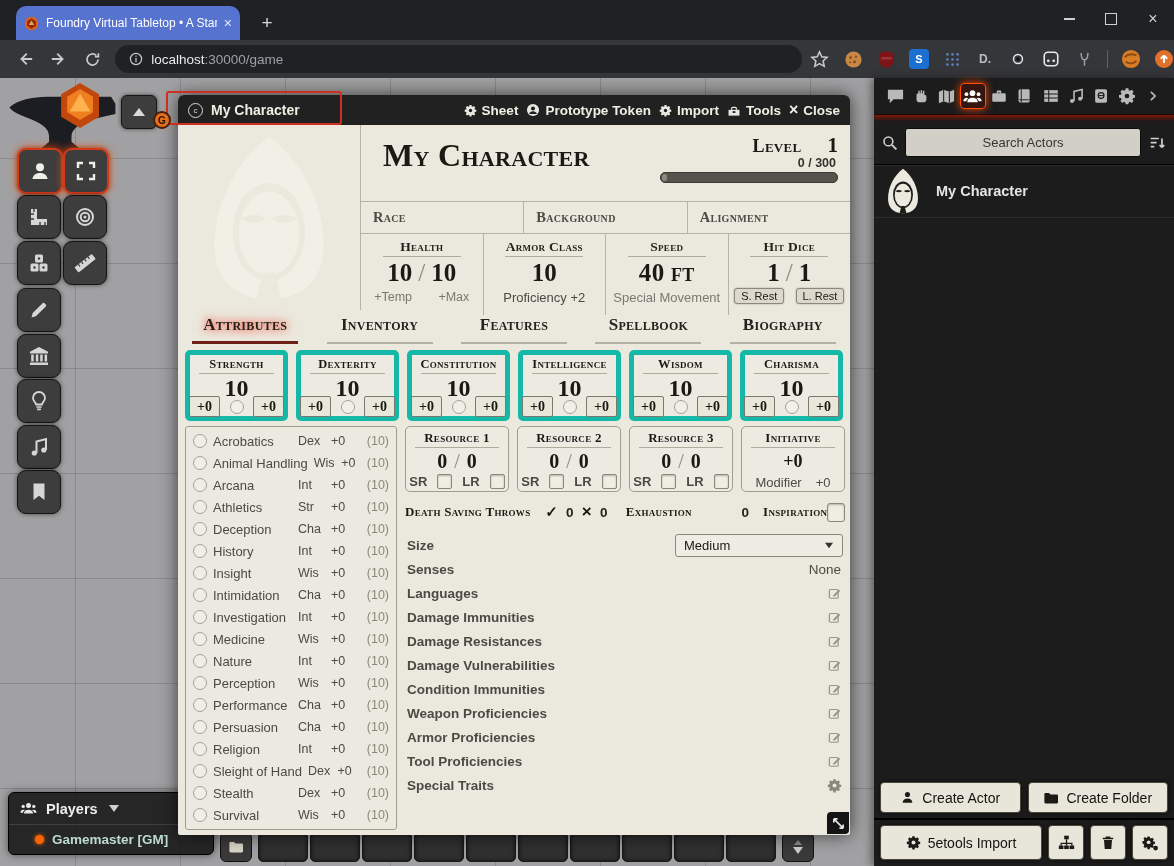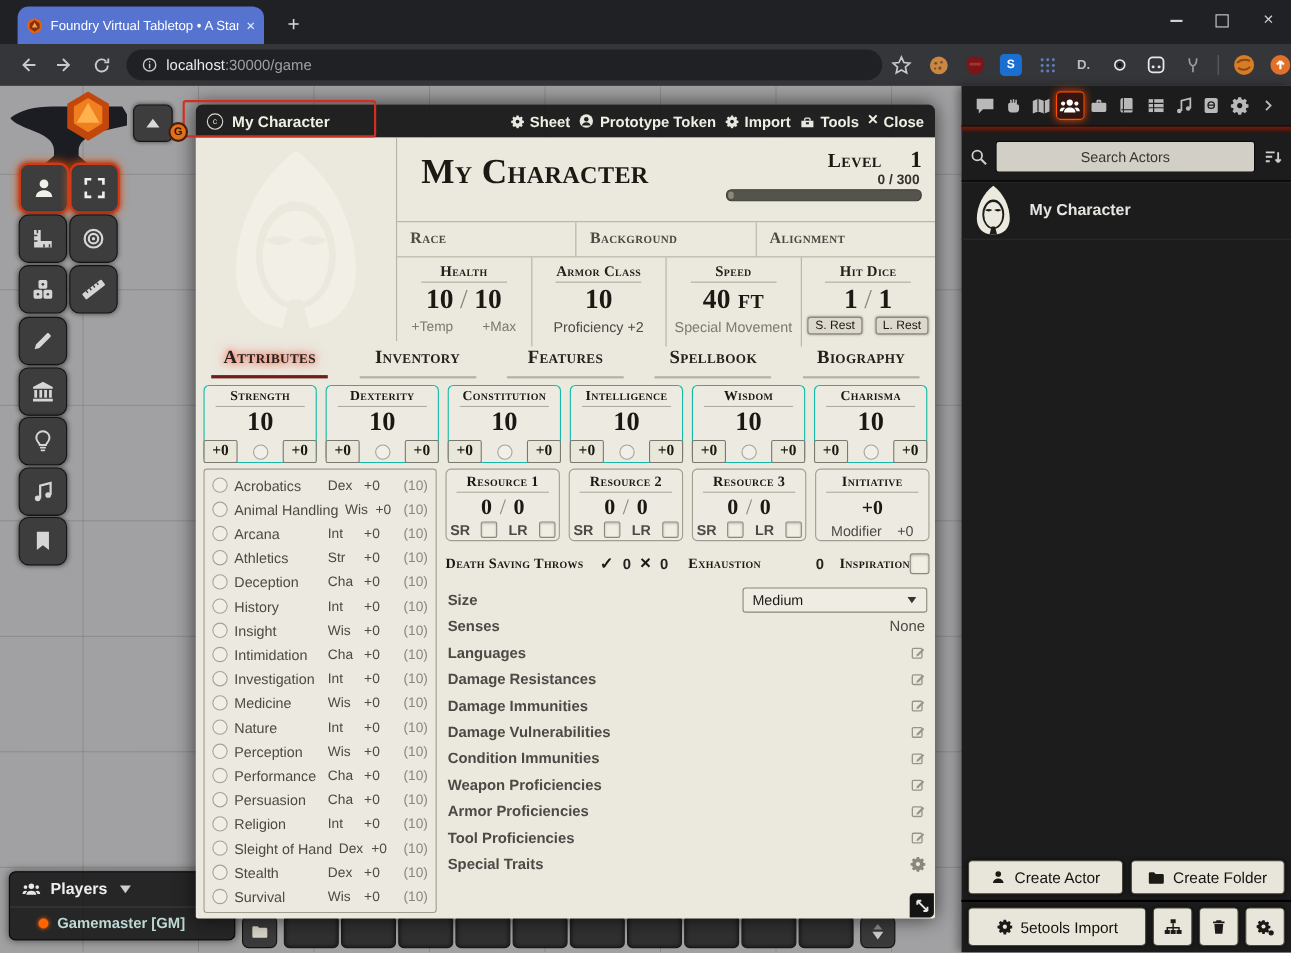--- a/index.html
+++ b/index.html
@@ -88,21 +88,21 @@
   .vt-foot{font-size:12.5px;color:#7a7971;margin-top:3px;display:flex;justify-content:space-around;}
   .rest-btn{font-size:11px;color:#1a1914;background:#dcd9cc;border:1px solid #8a887c;border-radius:3px;padding:1px 6px;box-shadow:0 0 2px rgba(0,0,0,.3);}
 
   .sheet-tabs{position:absolute;left:0;top:190px;width:672px;height:30px;display:flex;}
   .stab{flex:1;text-align:center;font-size:17px;color:#23221d;position:relative;}
   .stab::after{content:"";position:absolute;left:50%;transform:translateX(-50%);bottom:1px;width:106px;height:2px;background:#b3b1a2;}
   .stab.active{text-shadow:0 0 6px rgba(255,70,45,.9),0 0 12px rgba(255,70,45,.55);}
   .stab.active::after{height:3px;background:#6e2018;}
 
   .abilities{position:absolute;left:7px;top:225px;width:658px;height:71px;display:grid;grid-template-columns:repeat(6,1fr);gap:8px;}
-  .abox{border:1px solid #14b8a6;border-radius:5px;position:relative;text-align:center;padding-top:2px;background:rgba(255,255,255,.12);}
+  .abox{border:5px solid #14b8a6;border-radius:5px;position:relative;text-align:center;padding-top:2px;background:rgba(255,255,255,.12);}
   .abox .alabel{font-size:12.5px;}
   .abox .aval{font-family:"Liberation Serif",serif;font-weight:700;font-size:24px;line-height:1;margin-top:1px;}
   .abox .arow{position:absolute;left:-1px;right:-1px;bottom:-1px;display:flex;align-items:center;justify-content:space-between;}
   .mini-num{width:29px;height:19px;border:1px solid #7a7971;background:#e9e6da;font-family:"Liberation Serif",serif;font-weight:700;font-size:14px;display:flex;align-items:center;justify-content:center;border-radius:2px;}
   .radio{width:12px;height:12px;border:1px solid #a5a396;border-radius:50%;background:rgba(255,255,255,.25);display:inline-block;flex:none;}
 
   .skills{position:absolute;left:7px;top:301px;width:212px;height:404px;border:1px solid #9f9d90;border-radius:3px;box-sizing:border-box;padding:4px 7px;display:flex;flex-direction:column;justify-content:space-between;background:rgba(255,255,255,.08);}
   .skill-row{display:flex;align-items:center;gap:6px;height:20px;}
   .skill-name{flex:1;font-size:13px;color:#4b4a44;white-space:nowrap;}
   .skill-abbr{width:27px;font-size:12.5px;color:#4b4a44;}
@@ -842,30 +842,30 @@
           <div class="trait-row">
             <span class="trait-label">Languages</span>
             <span class="edit-ic">
                   <svg width="14" height="14" viewBox="0 0 20 20">
                     <rect x="2" y="5" width="12.5" height="12.5" rx="1.5" fill="none" stroke="#97958a" stroke-width="1.7"></rect>
                     <path d="M8 12.5l7.5-7.5 2 2L10 14.5l-2.8.8z" fill="#97958a"></path>
                   </svg>
                 </span>
           </div>
           <div class="trait-row">
-            <span class="trait-label">Damage Resistances</span>
+            <span class="trait-label">Damage Immunities</span>
             <span class="edit-ic">
                   <svg width="14" height="14" viewBox="0 0 20 20">
                     <rect x="2" y="5" width="12.5" height="12.5" rx="1.5" fill="none" stroke="#97958a" stroke-width="1.7"></rect>
                     <path d="M8 12.5l7.5-7.5 2 2L10 14.5l-2.8.8z" fill="#97958a"></path>
                   </svg>
                 </span>
           </div>
           <div class="trait-row">
-            <span class="trait-label">Damage Immunities</span>
+            <span class="trait-label">Damage Resistances</span>
             <span class="edit-ic">
                   <svg width="14" height="14" viewBox="0 0 20 20">
                     <rect x="2" y="5" width="12.5" height="12.5" rx="1.5" fill="none" stroke="#97958a" stroke-width="1.7"></rect>
                     <path d="M8 12.5l7.5-7.5 2 2L10 14.5l-2.8.8z" fill="#97958a"></path>
                   </svg>
                 </span>
           </div>
           <div class="trait-row">
             <span class="trait-label">Damage Vulnerabilities</span>
             <span class="edit-ic">

